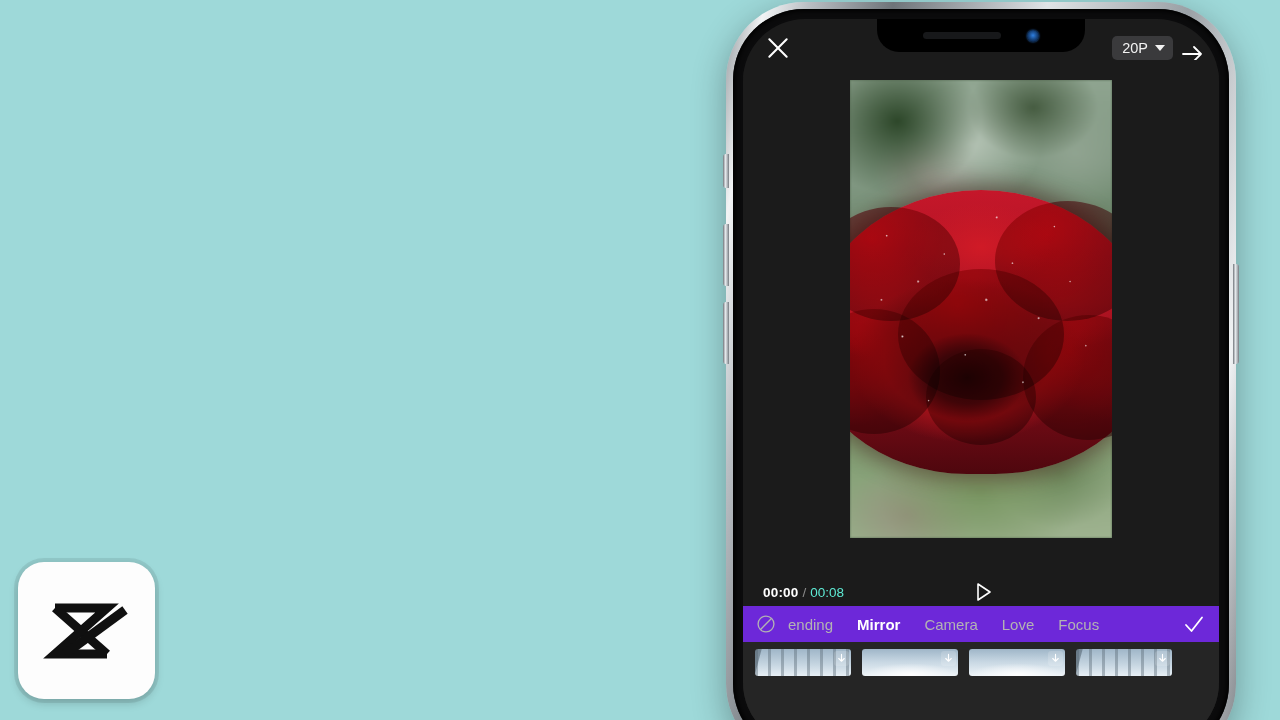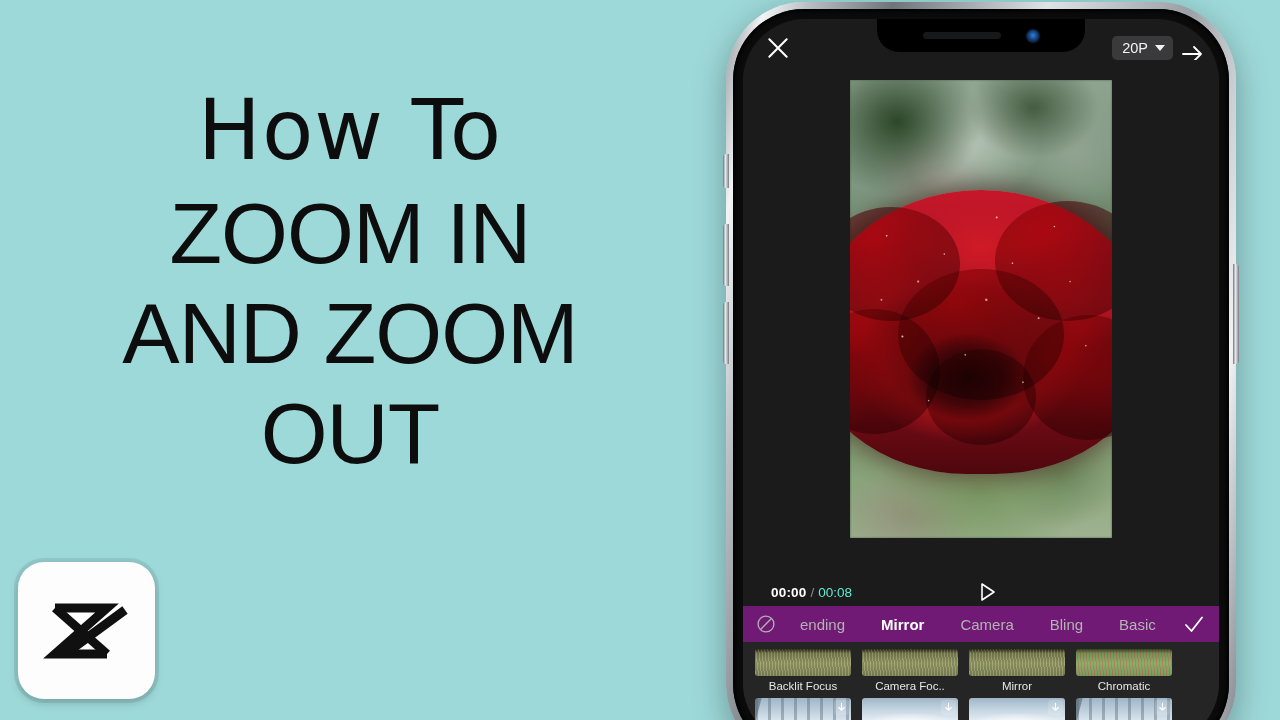--- a/index.html
+++ b/index.html
@@ -161,32 +161,32 @@
       radial-gradient(circle 1.4px at 66% 66%, rgba(255,255,255,.75) 0%, rgba(255,255,255,0) 100%),
       radial-gradient(circle 1.2px at 30% 70%, rgba(255,255,255,.7) 0%, rgba(255,255,255,0) 100%),
       radial-gradient(circle 1.5px at 56% 30%, rgba(255,255,255,.8) 0%, rgba(255,255,255,0) 100%),
       radial-gradient(circle 1.2px at 78% 32%, rgba(255,255,255,.75) 0%, rgba(255,255,255,0) 100%),
       radial-gradient(circle 1.4px at 12% 48%, rgba(255,255,255,.75) 0%, rgba(255,255,255,0) 100%),
       radial-gradient(circle 1.3px at 90% 58%, rgba(255,255,255,.7) 0%, rgba(255,255,255,0) 100%);
   }
 
   
   #transport {
-    position:absolute; left:12px; right:0; bottom:136px; height:34px;
+    position:absolute; left:4px; right:0; bottom:136px; height:34px;
     background:#1b1b1b; display:flex; align-items:center; padding:0 16px;
   }
   #time-current { color:#fff; font-size:13.5px; font-weight:bold; letter-spacing:.2px; }
   #time-sep     { color:#8c8c8c; font-size:13.5px; margin:0 4px; }
   #time-total   { color:#5eead4; font-size:13.5px; }
   #play-button  { position:absolute; left:50%; transform:translateX(-50%); }
 
   
   #tabs-bar {
     position:absolute; left:0; right:0; bottom:103px; height:36px;
-    background:#701a75; display:flex; align-items:center; padding:0 13px; gap:12px;
+    background:#6d28d9; display:flex; align-items:center; padding:0 13px; gap:0;
   }
   #no-effect-icon { width:20px; height:20px; flex:0 0 auto; }
   .tab {
     color:#b3b3b3; font-size:15px; padding:0 12px; white-space:nowrap;
   }
   .tab.active { color:#ffffff; font-weight:bold; }
   #tab-confirm-icon { margin-left:auto; width:24px; height:24px; }
 
   
   #effects {
@@ -226,26 +226,20 @@
   .effect-label {
     color:#e6e6e6; font-size:11.5px; text-align:center; margin-top:4px;
     white-space:nowrap; overflow:hidden; text-overflow:clip;
   }
 </style>
 </head>
 <body>
 
 <div id="stage" style="background: rgb(158, 217, 217);">
 
-  <div id="title-block">
-    <span id="title-line-0">How To</span>
-    <span class="title-line">ZOOM IN</span>
-    <span class="title-line">AND ZOOM</span>
-    <span class="title-line">OUT</span>
-  </div>
 
   <div id="capcut-logo">
     <svg width="92" height="66" viewBox="0 0 92 66">
       <path d="M14 10 L66 10 L14 56 L66 56" fill="none" stroke="#101010" stroke-width="9" stroke-linejoin="miter" stroke-linecap="butt"></path>
       <path d="M14 10 L66 56" fill="none" stroke="#101010" stroke-width="9" stroke-linecap="butt"></path>
       <path d="M24 56 L84 12" fill="none" stroke="#101010" stroke-width="9" stroke-linecap="butt"></path>
     </svg>
   </div>
 
   <div id="phone">
@@ -302,47 +296,29 @@
         </div>
 
         <div id="tabs-bar">
           <svg id="no-effect-icon" viewBox="0 0 24 24">
             <circle cx="12" cy="12" r="9.5" fill="none" stroke="#b3b3b3" stroke-width="1.6"></circle>
             <path d="M5.5 18.5 L18.5 5.5" stroke="#b3b3b3" stroke-width="1.6" stroke-linecap="round"></path>
           </svg>
           <span class="tab">ending</span>
           <span class="tab active">Mirror</span>
           <span class="tab">Camera</span>
-          <span class="tab">Bling</span>
-          <span class="tab">Basic</span>
+          <span class="tab">Love</span>
+          <span class="tab">Focus</span>
           <svg id="tab-confirm-icon" viewBox="0 0 24 24">
             <path d="M4 13 L9.5 19 L20 5.5" fill="none" stroke="#ffffff" stroke-width="1.8" stroke-linecap="round" stroke-linejoin="round"></path>
           </svg>
         </div>
 
         <div id="effects">
 
-          <div class="effect-row">
-            <div class="effect-cell">
-              <div class="effect-thumb"></div>
-              <div class="effect-label">Backlit Focus</div>
-            </div>
-            <div class="effect-cell">
-              <div class="effect-thumb"></div>
-              <div class="effect-label">Camera Foc..</div>
-            </div>
-            <div class="effect-cell">
-              <div class="effect-thumb"></div>
-              <div class="effect-label">Mirror</div>
-            </div>
-            <div class="effect-cell">
-              <div class="effect-thumb chromatic"></div>
-              <div class="effect-label">Chromatic</div>
-            </div>
-          </div>
 
           <div class="effect-row">
             <div class="effect-cell">
               <div class="effect-thumb snow trees">
                 <span class="dl-badge">
                   <svg width="11" height="11" viewBox="0 0 12 12">
                       <path d="M6 1.5 V8.5 M3 6 L6 9 L9 6" stroke="#fff" stroke-width="1.2" fill="none" stroke-linecap="round" stroke-linejoin="round"></path>
                     </svg>
                 </span>
               </div>

